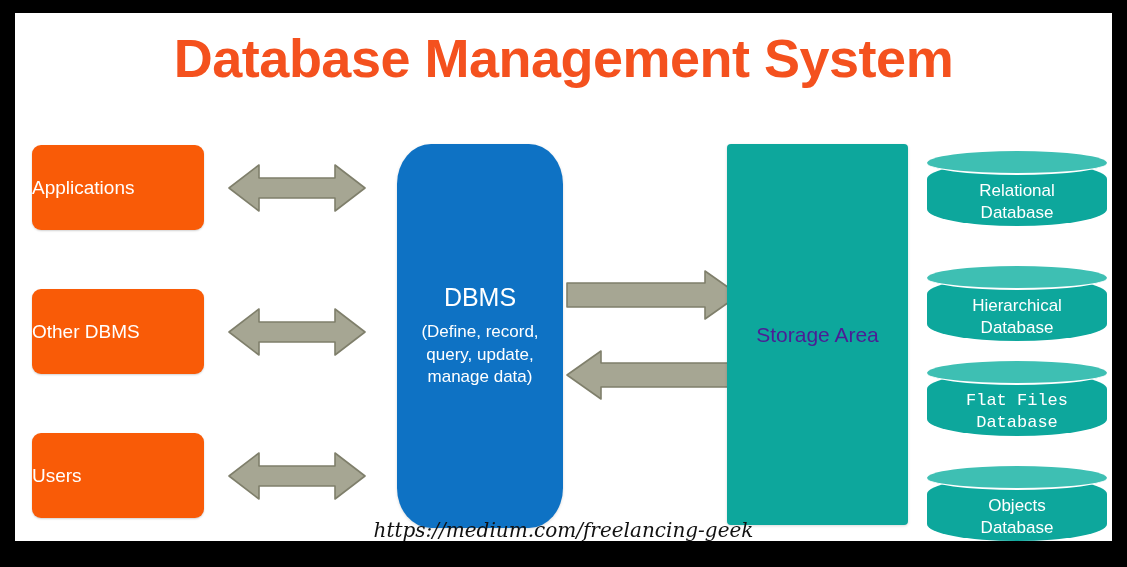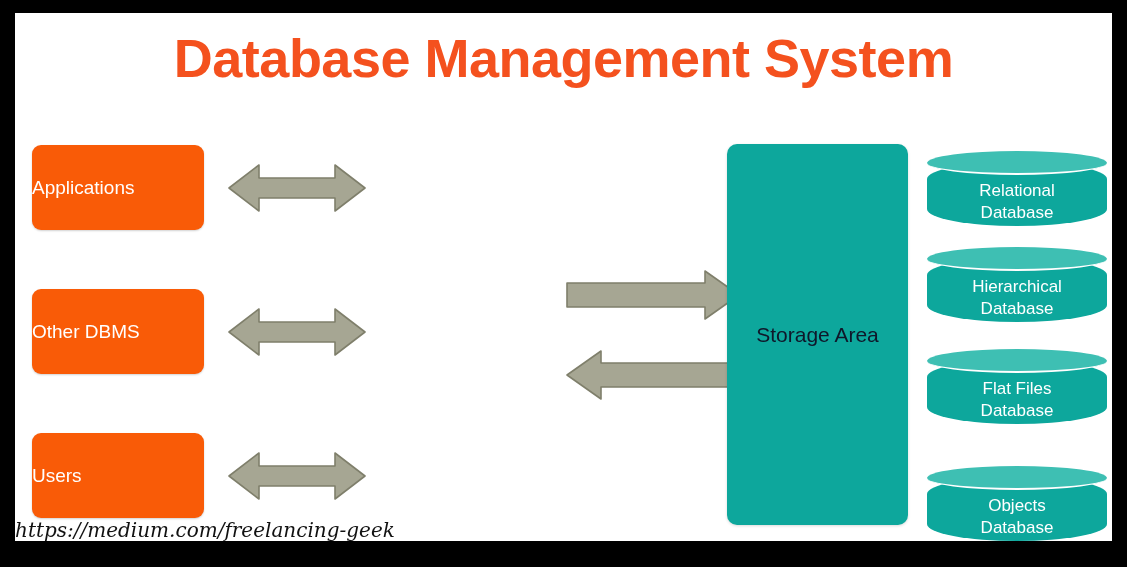--- a/index.html
+++ b/index.html
@@ -110,40 +110,40 @@
   #arrow-from-storage { top: 336px; }
 
   
   #storage-box {
     position: absolute;
     left: 712px;
     top: 131px;
     width: 181px;
     height: 381px;
     background: #0DA79C;
-    border-radius: 10px;
-    color: #0f172a;
+    border-radius: 4px;
+    color: #4c1d95;
     display: flex;
     align-items: center;
     justify-content: center;
     text-align: center;
     font-size: 21px;
     box-shadow: 0 1px 3px rgba(0,0,0,0.15);
   }
 
   
   .cylinder {
     position: absolute;
     left: 912px;
     width: 180px;
     height: 85px;
   }
   #cyl-relational   { top: 138px; }
-  #cyl-hierarchical { top: 234px; text-decoration: underline; }
-  #cyl-flatfiles    { top: 336px; }
+  #cyl-hierarchical { top: 253px; text-decoration: underline; }
+  #cyl-flatfiles    { top: 348px; font-family: Liberation Mono, monospace; }
   #cyl-objects      { top: 453px; }
 
   .cyl-body {
     position: absolute;
     left: 0;
     top: 11px;
     width: 100%;
     height: 64px;
     background: #0DA79C;
     border-radius: 50% / 17px;
@@ -175,20 +175,21 @@
     text-align: center;
     z-index: 3;
   }
 
   
   #caption {
     position: absolute;
     left: 0;
     top: 505px;
     width: 1097px;
+    text-align: center;
     font-family: "DejaVu Serif", serif;
     font-style: italic;
     font-size: 20px;
     color: #111111;
     white-space: nowrap;
   }
 </style>
 </head>
 <body>
 
@@ -216,20 +217,24 @@
       <svg width="140" height="58" viewBox="0 0 140 58" xmlns="http://www.w3.org/2000/svg">
         <polygon points="2,29 32,6 32,19 108,19 108,6 138,29 108,52 108,39 32,39 32,52" fill="#A6A693" stroke="#7F7F6B" stroke-width="1.6" stroke-linejoin="round"></polygon>
       </svg>
     </div>
     <div class="dbl-arrow" id="arrow-users">
       <svg width="140" height="58" viewBox="0 0 140 58" xmlns="http://www.w3.org/2000/svg">
         <polygon points="2,29 32,6 32,19 108,19 108,6 138,29 108,52 108,39 32,39 32,52" fill="#A6A693" stroke="#7F7F6B" stroke-width="1.6" stroke-linejoin="round"></polygon>
       </svg>
     </div>
 
+    <div id="dbms-box">
+      <div id="dbms-title">DBMS</div>
+      <div id="dbms-subtitle">(Define, record, query, update, manage data)</div>
+    </div>
 
     <div class="single-arrow" id="arrow-to-storage">
       <svg width="176" height="52" viewBox="0 0 176 52" xmlns="http://www.w3.org/2000/svg">
         <polygon points="2,14 140,14 140,2 174,26 140,50 140,38 2,38" fill="#A6A693" stroke="#7F7F6B" stroke-width="1.6" stroke-linejoin="round"></polygon>
       </svg>
     </div>
     <div class="single-arrow" id="arrow-from-storage">
       <svg width="176" height="52" viewBox="0 0 176 52" xmlns="http://www.w3.org/2000/svg">
         <polygon points="174,14 36,14 36,2 2,26 36,50 36,38 174,38" fill="#A6A693" stroke="#7F7F6B" stroke-width="1.6" stroke-linejoin="round"></polygon>
       </svg>

